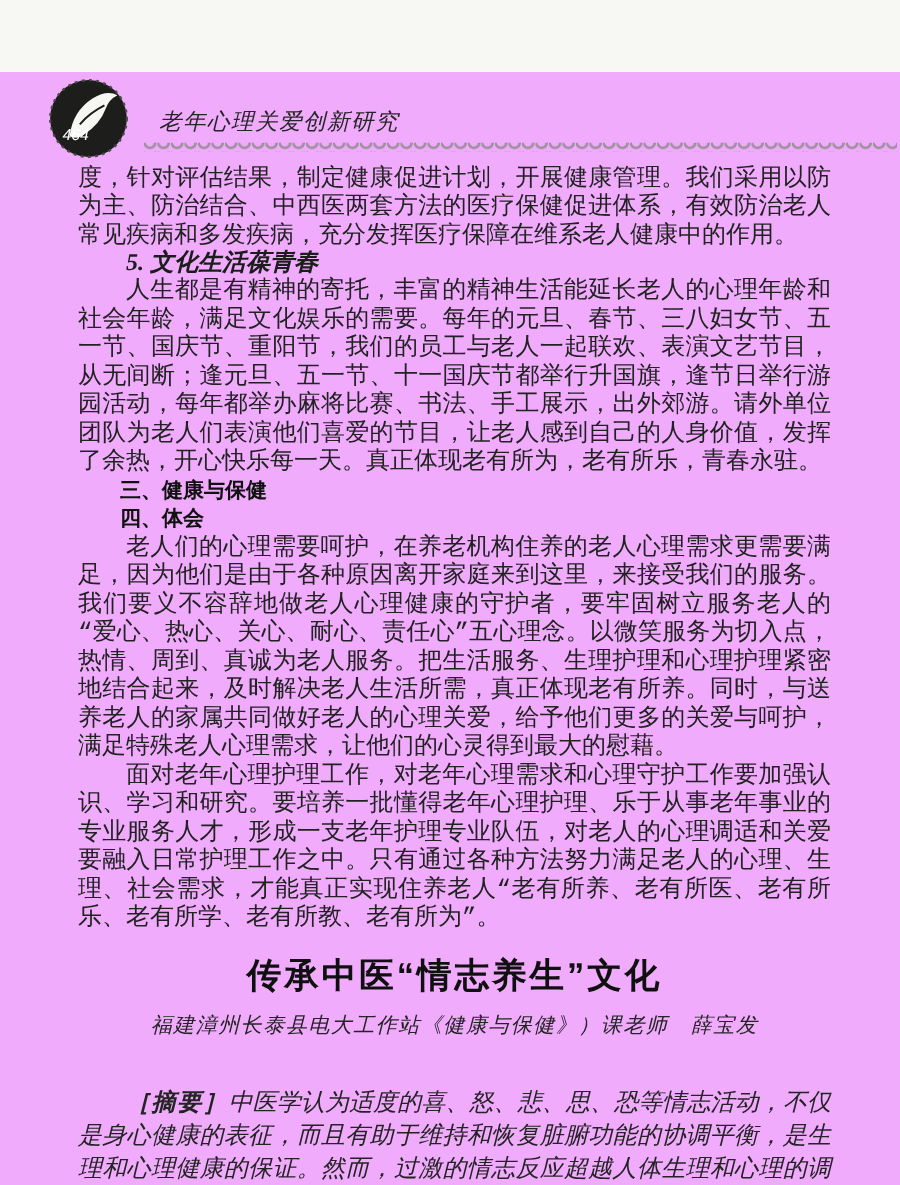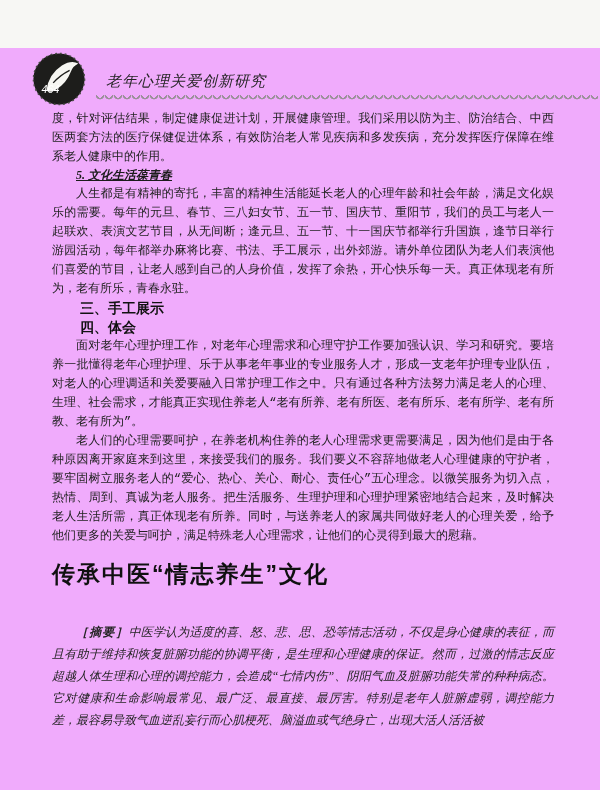--- a/index.html
+++ b/index.html
@@ -29,28 +29,28 @@
     font-size:15px;letter-spacing:1px;color:#262626;
   }
   .squiggle{
     position:absolute;left:96px;right:2px;top:47px;height:6px;
     background-image:radial-gradient(circle at 4px 0px,rgba(0,0,0,0) 2.6px,#8b8b88 2.8px,#8b8b88 4.1px,rgba(0,0,0,0) 4.7px);
     background-size:9px 6px;background-repeat:repeat-x;
     opacity:.85;
   }
   
   main{padding:3px 46px 0 52px;}
-  main p{margin:0;font-size:12px;line-height:19px;text-align:justify;text-justify:inter-ideograph;color:#222;}
+  main p{margin:0;font-size:16px;line-height:19px;text-align:justify;text-justify:inter-ideograph;color:#222;}
   p.ind{text-indent:2em;font-family:Liberation Mono, monospace;}
-  p.sub{text-indent:2em;font-style:italic;font-weight:bold;color:#1c1c1c;text-decoration:underline;}
+  p.sub{text-indent:2em;font-style:italic;font-weight:bold;color:#1c1c1c;}
   p.sec{text-indent:2em;font-weight:bold;font-size:14px;color:#111;}
   
   h1.title{
     margin:13px 0 0 0;
-    text-align:left;
+    text-align:center;
     font-family:"Liberation Sans","DejaVu Sans",sans-serif;
     font-weight:bold;font-size:23px;letter-spacing:2px;color:#101010;
   }
   p.byline{
     margin-top:9px !important;
     text-align:center !important;
     font-style:italic;font-size:14px;color:#242424;letter-spacing:1px;
   }
   p.abstract{
     margin-top:31px !important;
@@ -76,22 +76,23 @@
       </svg>
     </div>
     <div class="head-title">老年心理关爱创新研究</div>
     <div class="squiggle"></div>
   </header>
 
   <main>
     <p class="cont">度，针对评估结果，制定健康促进计划，开展健康管理。我们采用以防为主、防治结合、中西医两套方法的医疗保健促进体系，有效防治老人常见疾病和多发疾病，充分发挥医疗保障在维系老人健康中的作用。</p>
     <p class="sub">5. 文化生活葆青春</p>
     <p class="ind">人生都是有精神的寄托，丰富的精神生活能延长老人的心理年龄和社会年龄，满足文化娱乐的需要。每年的元旦、春节、三八妇女节、五一节、国庆节、重阳节，我们的员工与老人一起联欢、表演文艺节目，从无间断；逢元旦、五一节、十一国庆节都举行升国旗，逢节日举行游园活动，每年都举办麻将比赛、书法、手工展示，出外郊游。请外单位团队为老人们表演他们喜爱的节目，让老人感到自己的人身价值，发挥了余热，开心快乐每一天。真正体现老有所为，老有所乐，青春永驻。</p>
-    <p class="sec">三、手工展示</p>
+    <p class="sec">三、健康与保健</p>
     <p class="sec">四、体会</p>
+    <p class="ind">老人们的心理需要呵护，在养老机构住养的老人心理需求更需要满足，因为他们是由于各种原因离开家庭来到这里，来接受我们的服务。我们要义不容辞地做老人心理健康的守护者，要牢固树立服务老人的“爱心、热心、关心、耐心、责任心”五心理念。以微笑服务为切入点，热情、周到、真诚为老人服务。把生活服务、生理护理和心理护理紧密地结合起来，及时解决老人生活所需，真正体现老有所养。同时，与送养老人的家属共同做好老人的心理关爱，给予他们更多的关爱与呵护，满足特殊老人心理需求，让他们的心灵得到最大的慰藉。</p>
     <p class="ind">面对老年心理护理工作，对老年心理需求和心理守护工作要加强认识、学习和研究。要培养一批懂得老年心理护理、乐于从事老年事业的专业服务人才，形成一支老年护理专业队伍，对老人的心理调适和关爱要融入日常护理工作之中。只有通过各种方法努力满足老人的心理、生理、社会需求，才能真正实现住养老人“老有所养、老有所医、老有所乐、老有所学、老有所教、老有所为”。</p>
-    <p class="ind">老人们的心理需要呵护，在养老机构住养的老人心理需求更需要满足，因为他们是由于各种原因离开家庭来到这里，来接受我们的服务。我们要义不容辞地做老人心理健康的守护者，要牢固树立服务老人的“爱心、热心、关心、耐心、责任心”五心理念。以微笑服务为切入点，热情、周到、真诚为老人服务。把生活服务、生理护理和心理护理紧密地结合起来，及时解决老人生活所需，真正体现老有所养。同时，与送养老人的家属共同做好老人的心理关爱，给予他们更多的关爱与呵护，满足特殊老人心理需求，让他们的心灵得到最大的慰藉。</p>
 
     <h1 class="title">传承中医“情志养生”文化</h1>
+    <p class="byline">福建漳州长泰县电大工作站《健康与保健》）课老师　薛宝发</p>
     <p class="abstract"><span class="abs-label">［摘要］</span><span>中医学认为适度的喜、怒、悲、思、恐等情志活动，不仅是身心健康的表征，而且有助于维持和恢复脏腑功能的协调平衡，是生理和心理健康的保证。然而，过激的情志反应超越人体生理和心理的调控能力，会造成“七情内伤”、阴阳气血及脏腑功能失常的种种病态。它对健康和生命影响最常见、最广泛、最直接、最厉害。特别是老年人脏腑虚弱，调控能力差，最容易导致气血逆乱妄行而心肌梗死、脑溢血或气绝身亡，出现大活人活活被</span></p>
   </main>
 
 </div>
 
 </body></html>

